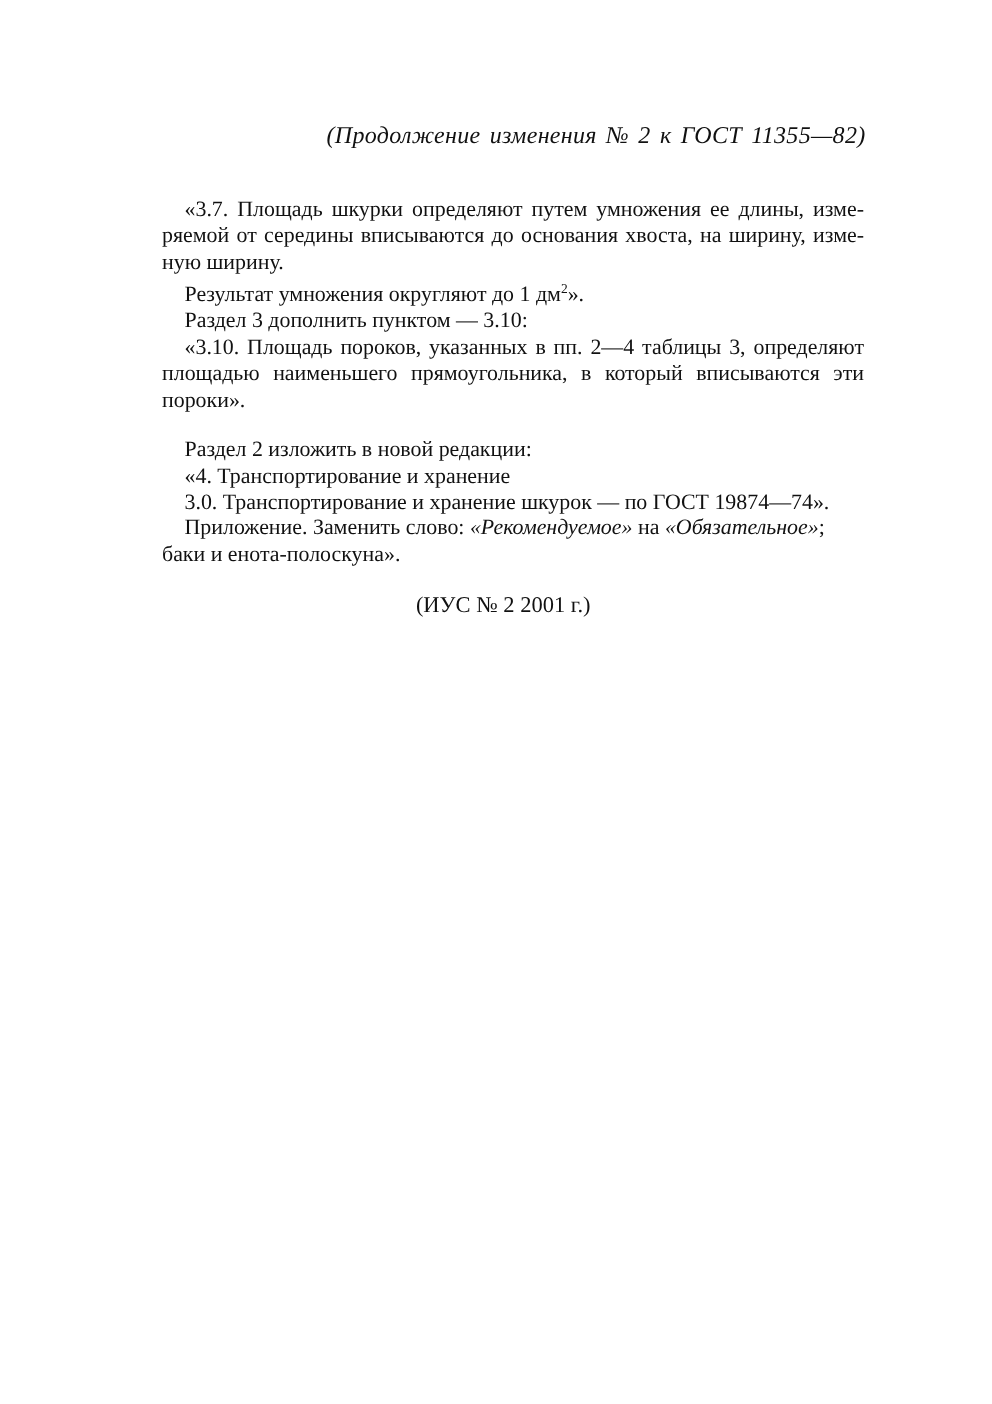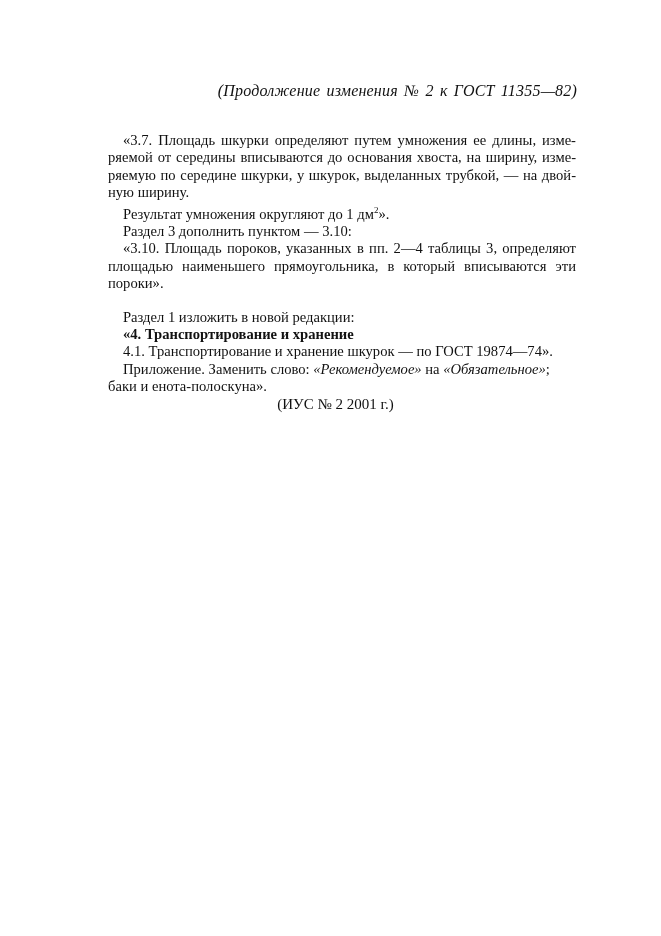--- a/index.html
+++ b/index.html
@@ -8,53 +8,52 @@
   .page { position: absolute; left: 0; top: 0; width: 661px; height: 936px; }
   .header { position: absolute; top: 82px; right: 84px; font-style: italic;
             font-size: 16px; letter-spacing: 0.2px; word-spacing: 2px; }
   .body-text { position: absolute; left: 108px; top: 132px; width: 468px;
                font-size: 14.6px; line-height: 17.4px; }
   .body-text p { margin: 0; text-align: justify; }
   .indent { text-indent: 15px; }
   .noindent { text-indent: 0; }
   .last { text-align-last: left; }
   .gap { height: 16px; }
-  .bold { font-weight: bold; }
+  .bold { font-weight: normal; }
   .ital { font-style: italic; }
   .footer { position: absolute; top: 396px; left: 0; width: 661px; text-align: center;
             font-size: 15px; padding-left: 10px; box-sizing: border-box; }
   .full { text-align: justify; text-align-last: justify; }
 </style>
 </head>
 <body>
 
 <div class="page">
 
   <div class="header">(Продолжение изменения № 2 к  ГОСТ  11355—82)</div>
 
   <div class="body-text">
 
     <p class="indent full">«3.7. Площадь шкурки определяют путем умножения ее длины, изме-</p>
     <p class="noindent full">ряемой от середины вписываются до основания хвоста, на ширину, изме-</p>
-    <p class="noindent full">ряемую по середине шкурки, у шкурок, выделанных трубкой, — на двой-</p>
     <p class="noindent last">ную ширину.</p>
 
     <p class="indent last"><span>Результат умножения округляют до 1 дм</span><sup style="font-size:9px;">2</sup><span>».</span></p>
 
     <p class="indent last">Раздел 3 дополнить пунктом — 3.10:</p>
 
     <p class="indent full">«3.10. Площадь пороков, указанных в пп. 2—4 таблицы 3, определяют</p>
     <p class="noindent full">площадью наименьшего прямоугольника, в который вписываются эти</p>
     <p class="noindent last">пороки».</p>
 
     <div class="gap"></div>
 
-    <p class="indent last">Раздел 1 изложить в новой редакции:</p>
+    <p class="indent last">Раздел 2 изложить в новой редакции:</p>
     <p class="indent last bold">«4. Транспортирование и хранение</p>
-    <p class="indent last">4.1. Транспортирование и хранение шкурок — по ГОСТ 19874—74».</p>
+    <p class="indent last">3.0. Транспортирование и хранение шкурок — по ГОСТ 19874—74».</p>
 
     <p class="indent last"><span>Приложение. Заменить слово: </span><span class="ital">«Рекомендуемое»</span><span> на </span><span class="ital">«Обязательное»</span><span>;</span></p>
 
     <p class="noindent last">баки и енота-полоскуна».</p>
 
   </div>
 
   <div class="footer">(ИУС № 2 2001 г.)</div>
 
 </div>

